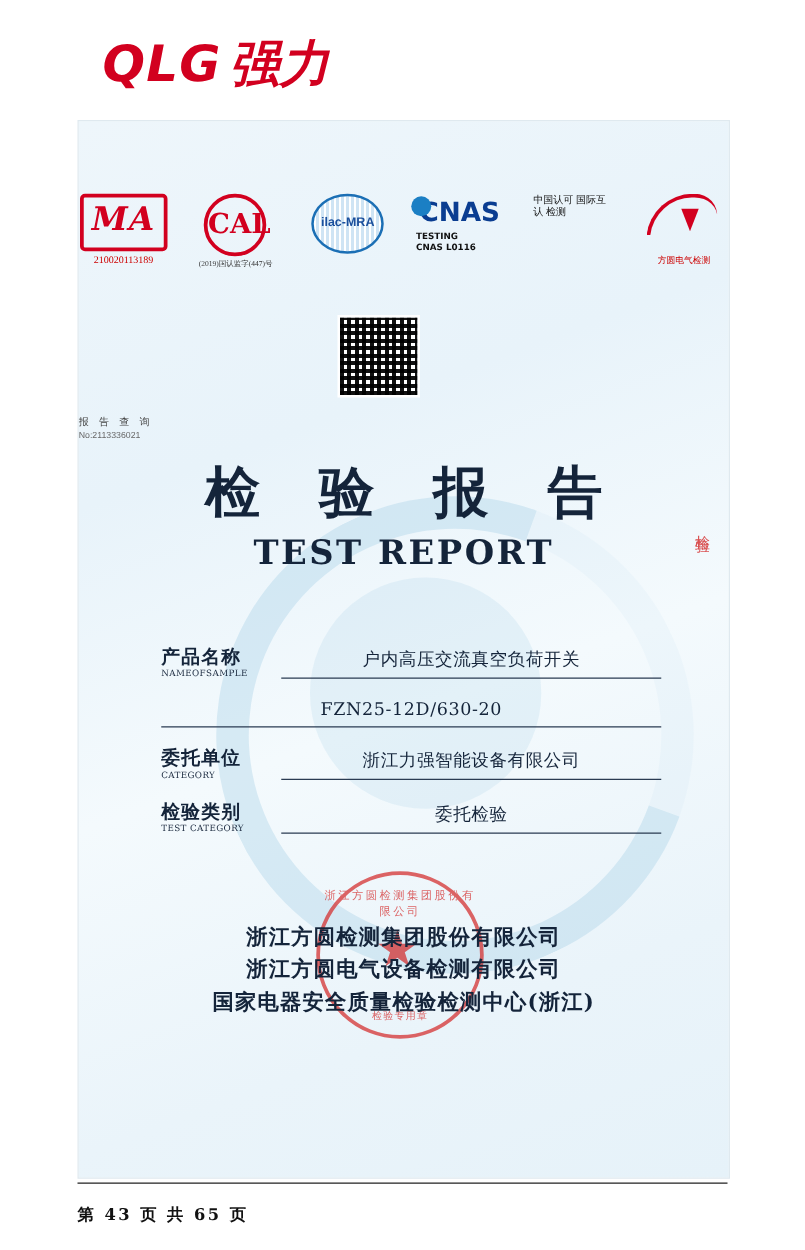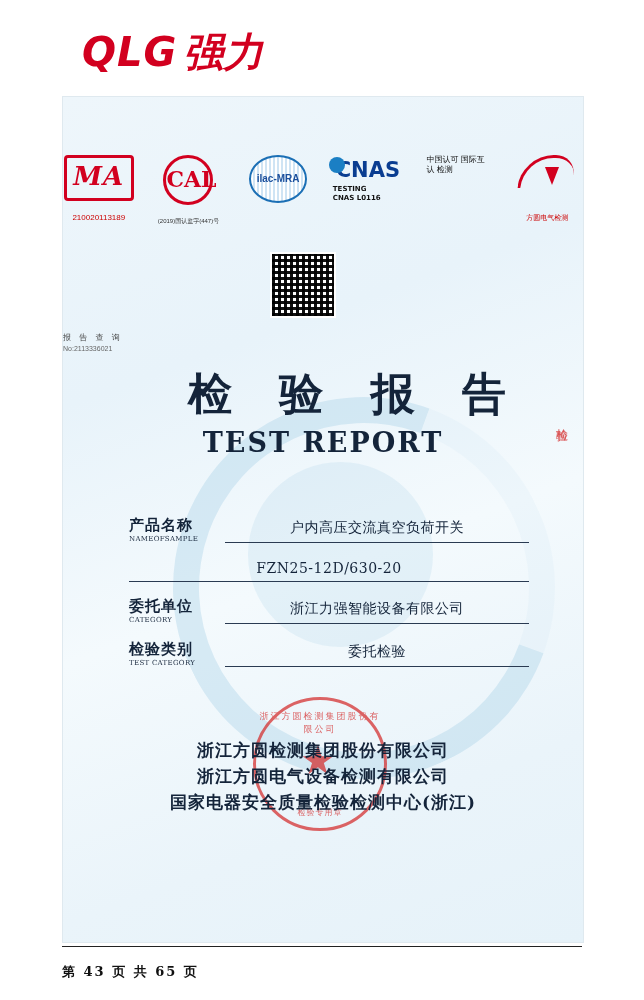--- a/index.html
+++ b/index.html
@@ -63,22 +63,22 @@
   }
   .cma-mark{
     width:64px;height:40px;margin:0 auto;
     border:3px solid #d2001f;border-radius:4px;
     color:#d2001f;font-weight:bold;font-style:italic;
     font-size:26px;line-height:36px;
     font-family:"DejaVu Serif", serif;
     letter-spacing:1px;
   }
   .logo-cap{
-    font-size:8px;color:#c00;margin-top:12px;letter-spacing:0;
-    font-family:Liberation Sans, sans-serif;
+    font-size:8px;color:#c00;margin-top:2px;letter-spacing:0;
+    font-family:Liberation Serif, serif;
   }
   .logo-cap.dark{color:#333;}
   .cal-mark{
     width:44px;height:44px;margin:0 auto;border-radius:50%;
     border:3px solid #d2001f;color:#d2001f;
     font-weight:bold;font-size:22px;line-height:42px;
     font-family:"DejaVu Serif", serif;
   }
   .ilac-mark{
     width:54px;height:44px;margin:0 auto;border-radius:50%;
@@ -132,21 +132,21 @@
   }
   .qr-label{
     margin-top:14px;font-size:8px;color:#444;letter-spacing:3px;
   }
   .qr-no{font-size:7px;color:#666;margin-top:2px;letter-spacing:0;}
   
   .title-cn{
     position:absolute;left:0;top:268px;width:520px;text-align:center;
     font-family:"DejaVu Serif", serif;
     font-size:44px;font-weight:bold;color:#14243a;
-    letter-spacing:16px;text-indent:16px;padding-left:24px;
+    letter-spacing:16px;text-indent:16px;
   }
   .title-en{
     position:absolute;left:0;top:330px;width:520px;text-align:center;
     font-family:"DejaVu Serif", serif;
     font-size:27px;font-weight:bold;color:#14243a;letter-spacing:2px;
   }
   
   .fields{
     position:absolute;left:66px;top:420px;width:400px;
   }

